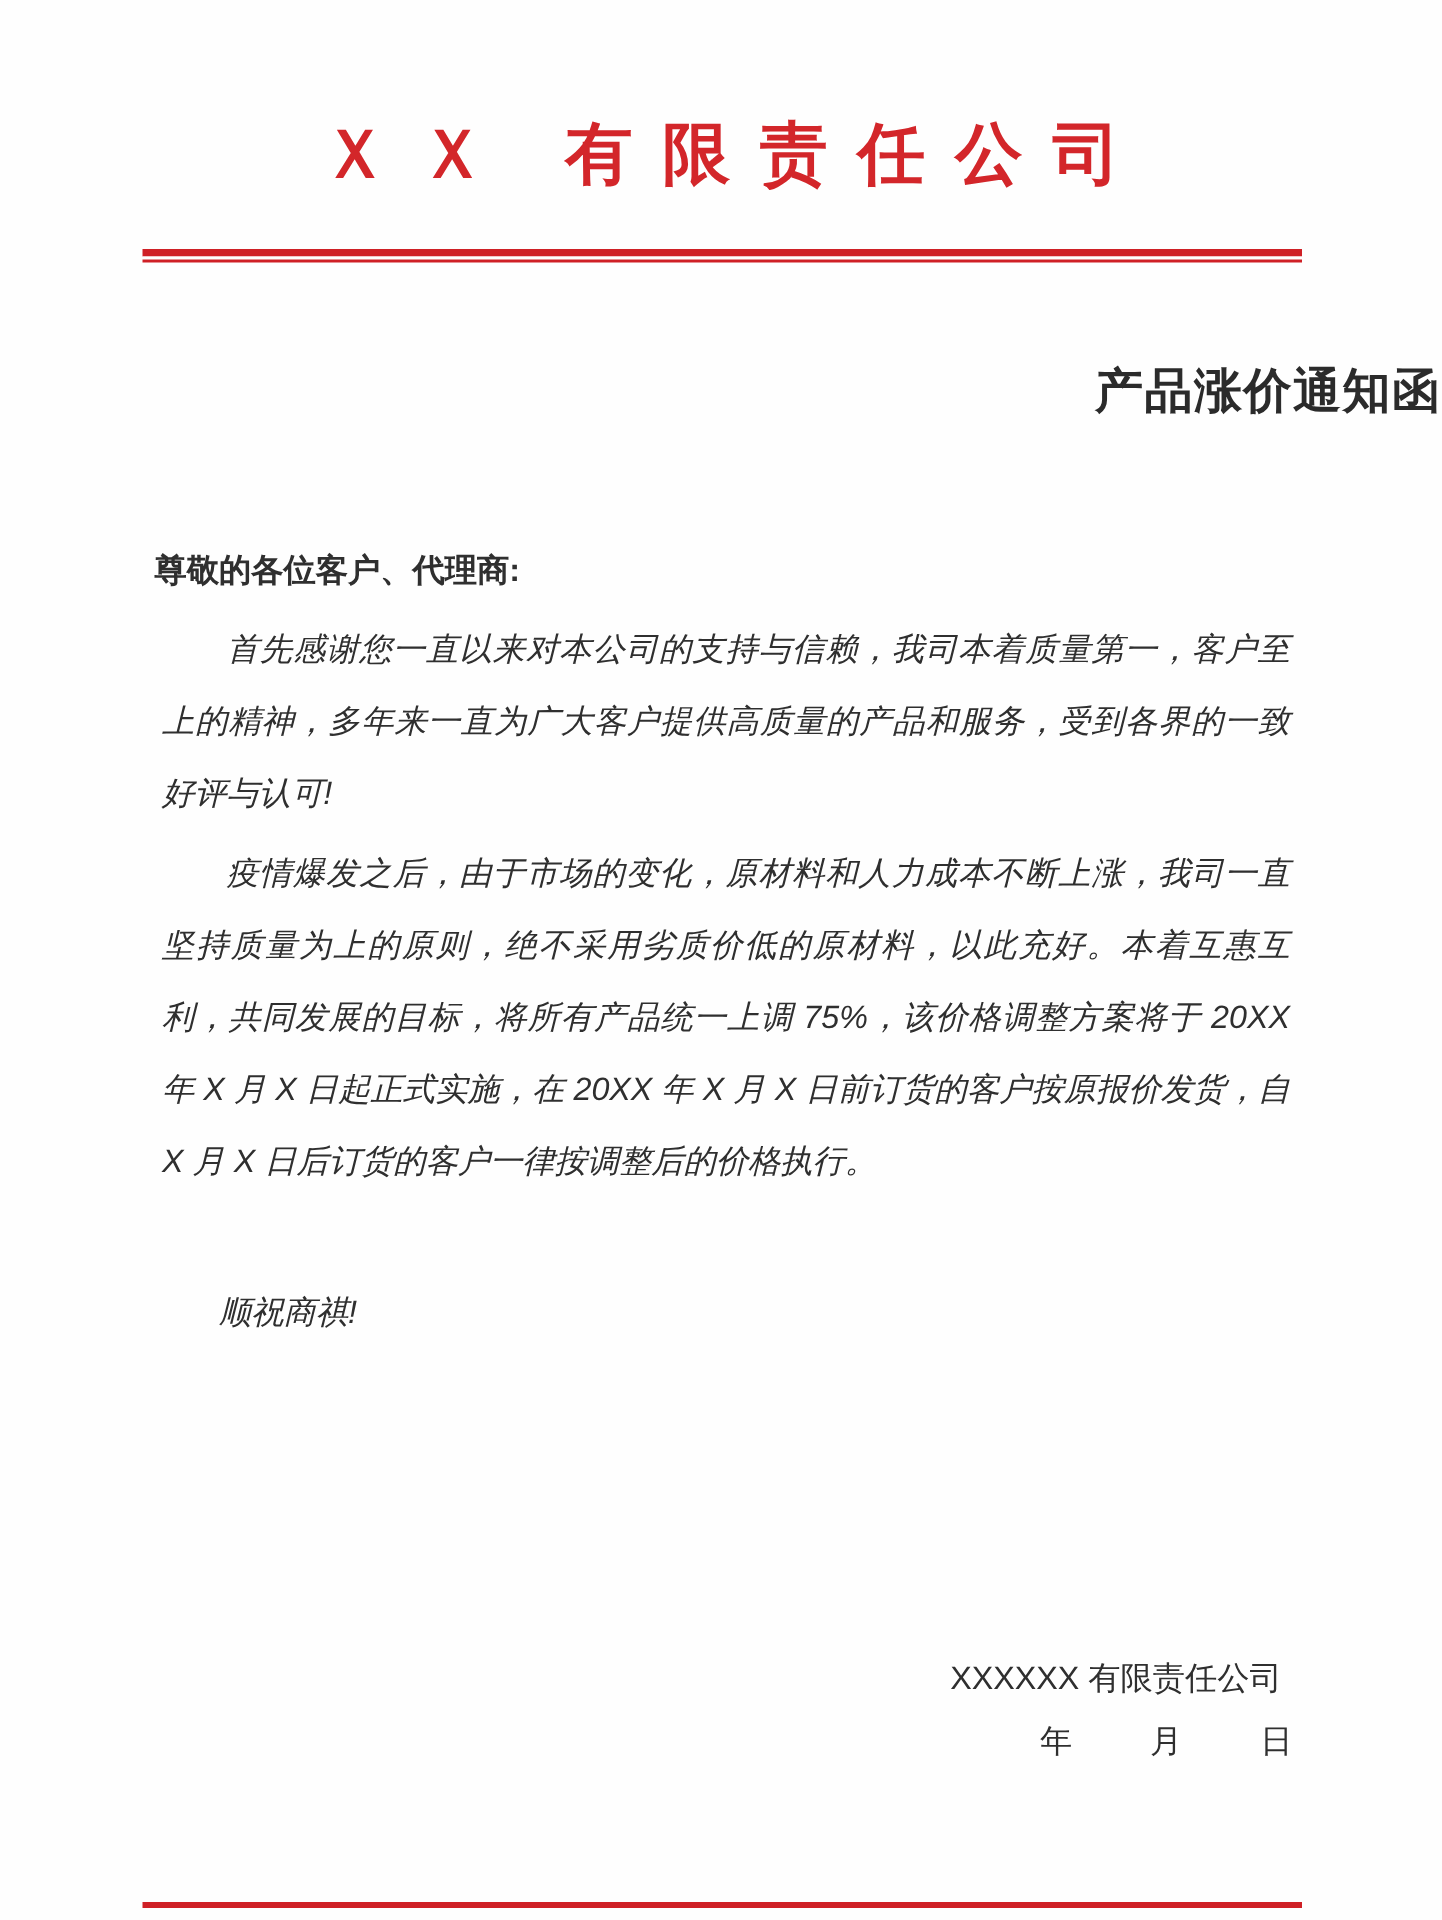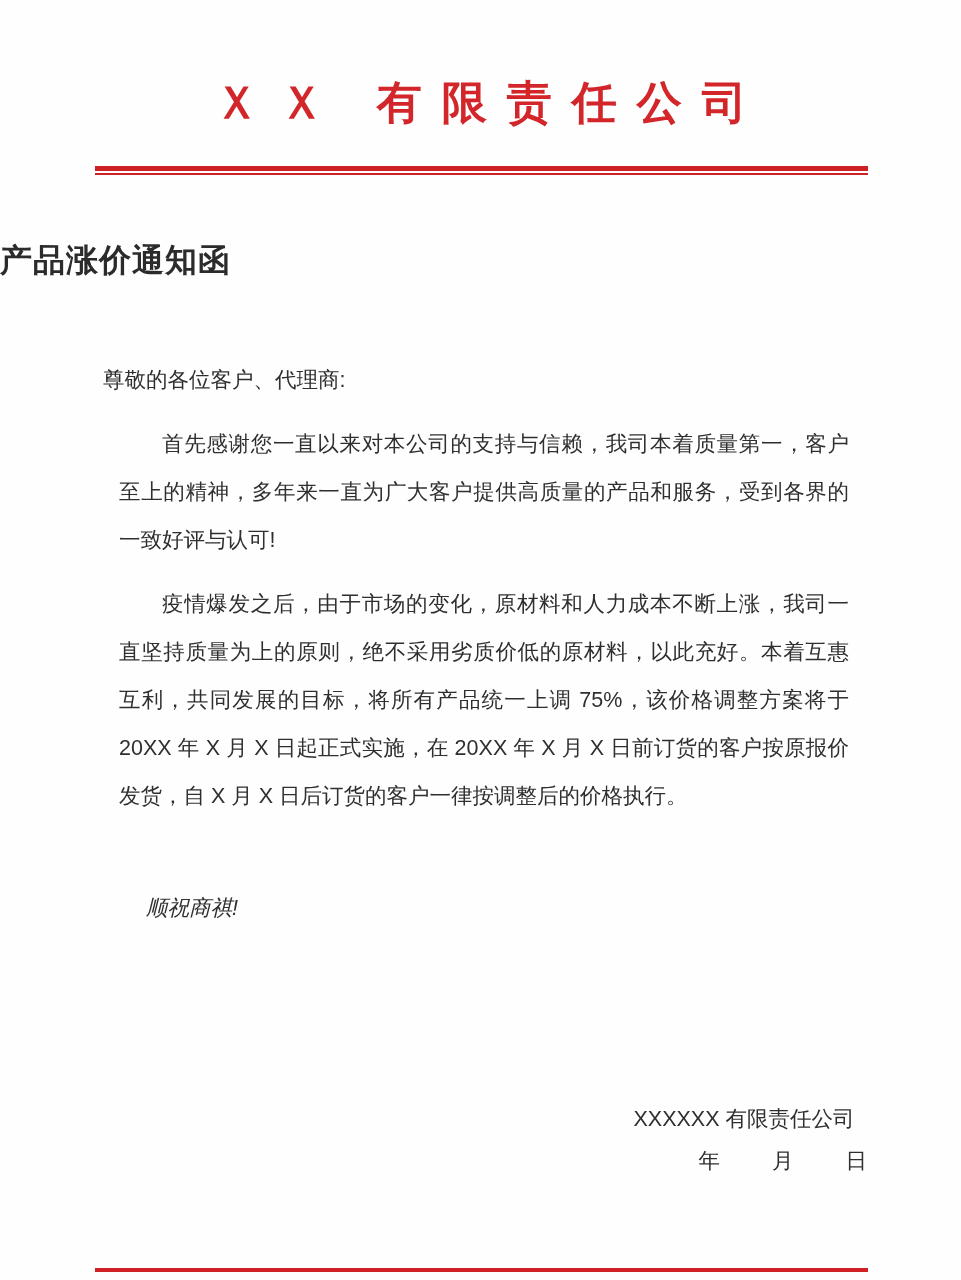--- a/index.html
+++ b/index.html
@@ -62,21 +62,21 @@
     background: #cf2026;
     width: 100%;
   }
 
   
   .doc-title {
     position: absolute;
     left: 0;
     top: 240px;
     width: 961px;
-    text-align: left;
+    text-align: right;
     font-size: 32px;
     font-weight: bold;
     color: #2b2b2b;
     letter-spacing: 1px;
     line-height: 1.3;
     font-family: Liberation Serif, serif;
   }
 
   
   .body-block {
@@ -86,27 +86,29 @@
     width: 762px;
     font-size: 21.5px;
     color: #2f2f2f;
     line-height: 48px;
     text-align: justify;
     text-justify: inter-ideograph;
   }
   .salutation {
     margin: 0 0 0 0;
     line-height: 48px;
+    font-weight: bold;
   }
   .para {
-    margin: 16px;
+    margin: 5px;
     text-indent: 2em;
     line-height: 48px;
     text-align: justify;
     text-justify: inter-ideograph;
+    font-style: italic;
   }
   .closing {
     margin: 0;
     text-indent: 2em;
     line-height: 48px;
     padding-top: 48px;
     font-style: italic;
   }
 
   
@@ -118,21 +120,21 @@
     font-size: 21.5px;
     color: #2f2f2f;
   }
   .sig-company {
     text-align: center;
     padding-left: 38px;
     line-height: 42px;
     white-space: nowrap;
   }
   .sig-date {
-    text-align: right;
+    text-align: center;
     padding-left: 128px;
     line-height: 42px;
     letter-spacing: 23px;
     white-space: nowrap;
   }
 
   
   .footer-rule {
     position: absolute;
     left: 95px;

